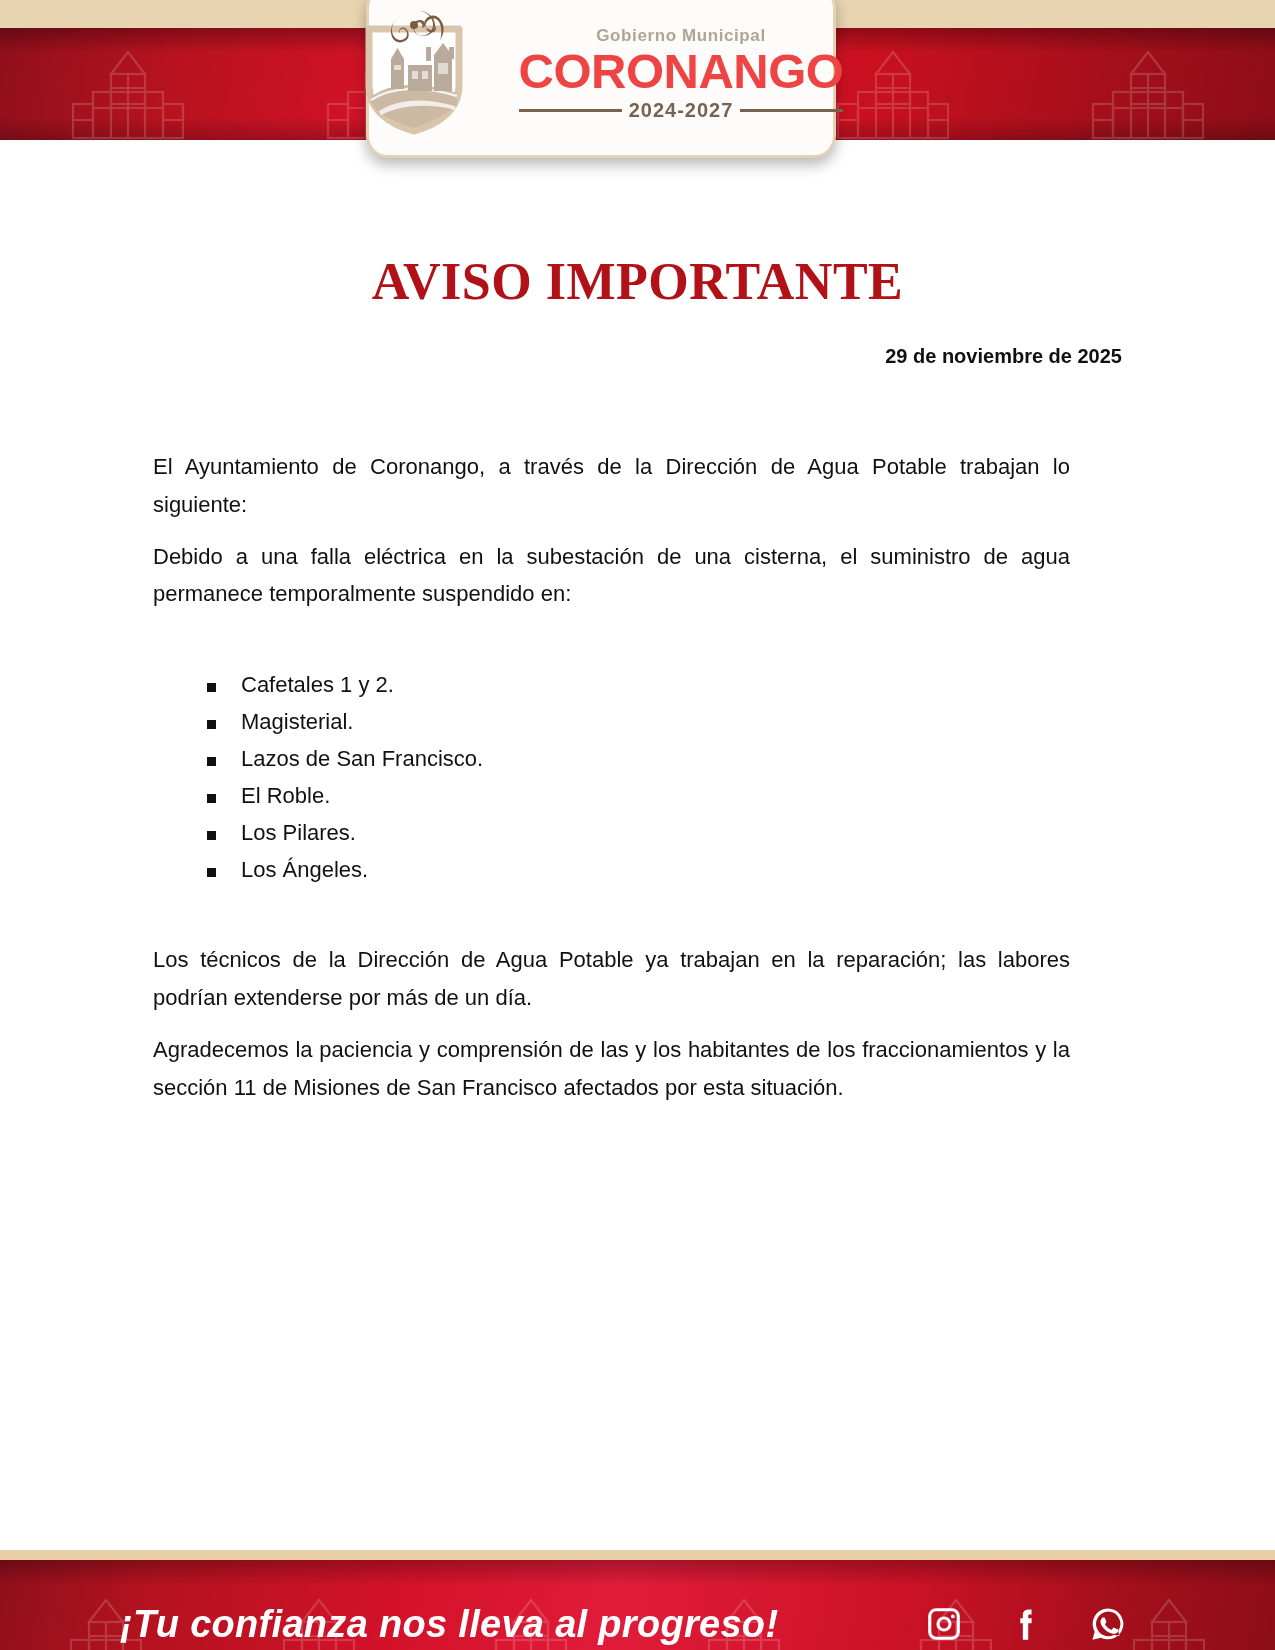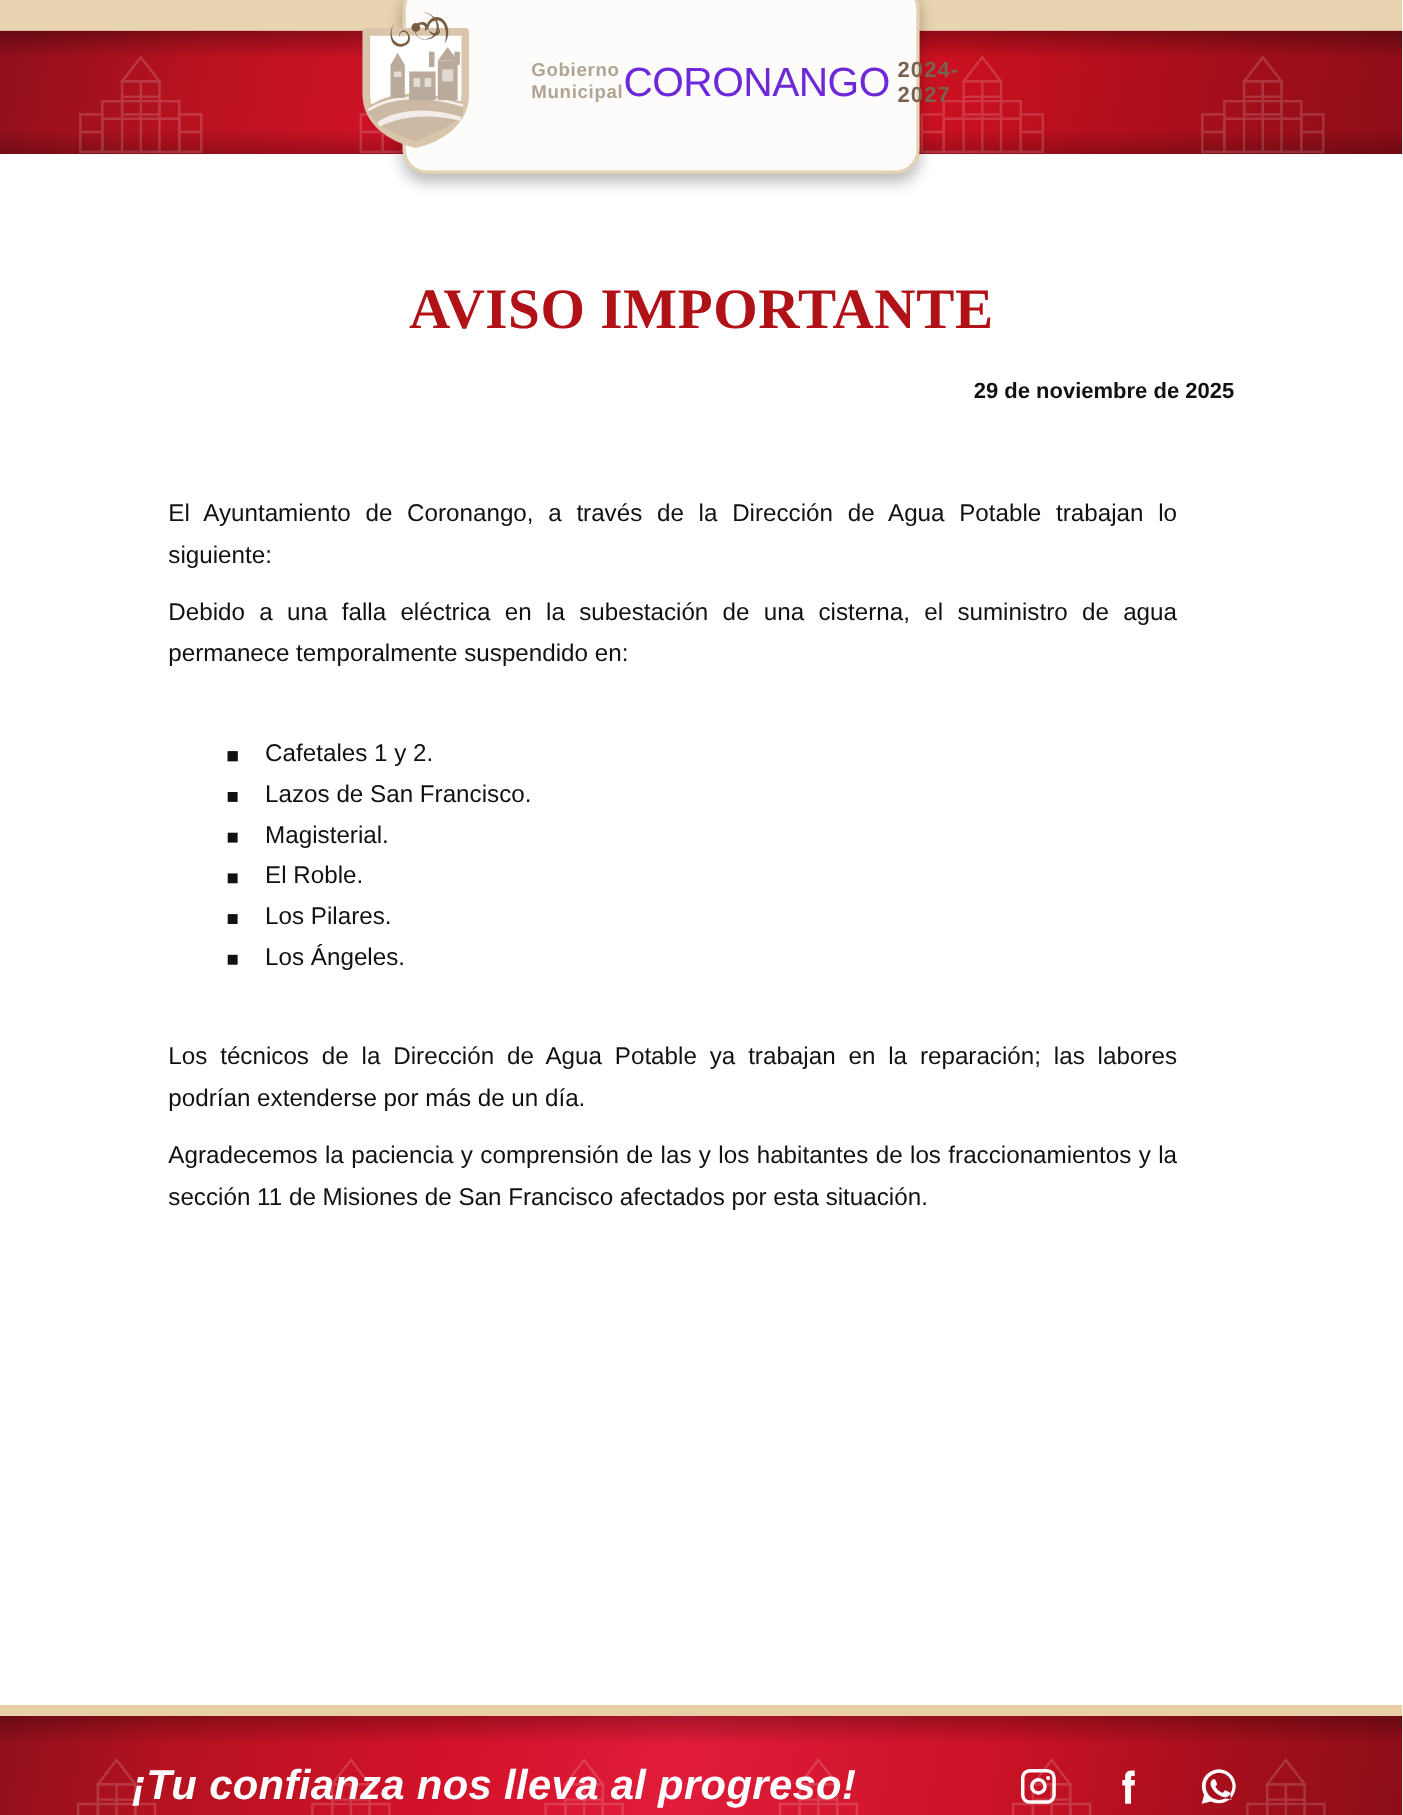--- a/index.html
+++ b/index.html
@@ -81,38 +81,38 @@
     display:flex;
     align-items:center;
     justify-content:center;
     gap:6px;
     padding:8px 18px 10px 14px;
   }
   .logo-shield { width:118px; height:128px; flex:0 0 auto; }
   .logo-shield svg { display:block; width:100%; height:100%; }
   .logo-words {
     display:flex;
-    flex-direction:row;
+    flex-direction:column;
     align-items:center;
     justify-content:center;
     margin-top:6px;
     margin-left:40px;
   }
   .logo-sub {
     font-size:17px;
     letter-spacing:.6px;
     color:#b0a492;
     font-weight:600;
     margin-bottom:1px;
   }
   .logo-main {
-    font-size:37px;
-    font-weight:normal;
+    font-size:49px;
+    font-weight:bold;
     letter-spacing:-0.5px;
-    color:#6d28d9;
+    color:#ef4444;
     line-height:1;
   }
   .logo-years-wrap {
     display:flex;
     align-items:center;
     gap:7px;
     margin-top:3px;
     width:100%;
   }
   .logo-years-wrap .rule {
@@ -398,25 +398,25 @@
     <ul class="places">
       <li>
         <span class="bullet"></span>
       </li>
       <li>
         <span class="bullet"></span>
         <span>Cafetales 1 y 2.</span>
       </li>
       <li>
         <span class="bullet"></span>
+        <span>Magisterial.</span>
+      </li>
+      <li>
+        <span class="bullet"></span>
         <span>Lazos de San Francisco.</span>
-      </li>
-      <li>
-        <span class="bullet"></span>
-        <span>Magisterial.</span>
       </li>
       <li>
         <span class="bullet"></span>
         <span>El Roble.</span>
       </li>
       <li>
         <span class="bullet"></span>
         <span>Los Pilares.</span>
       </li>
       <li>

